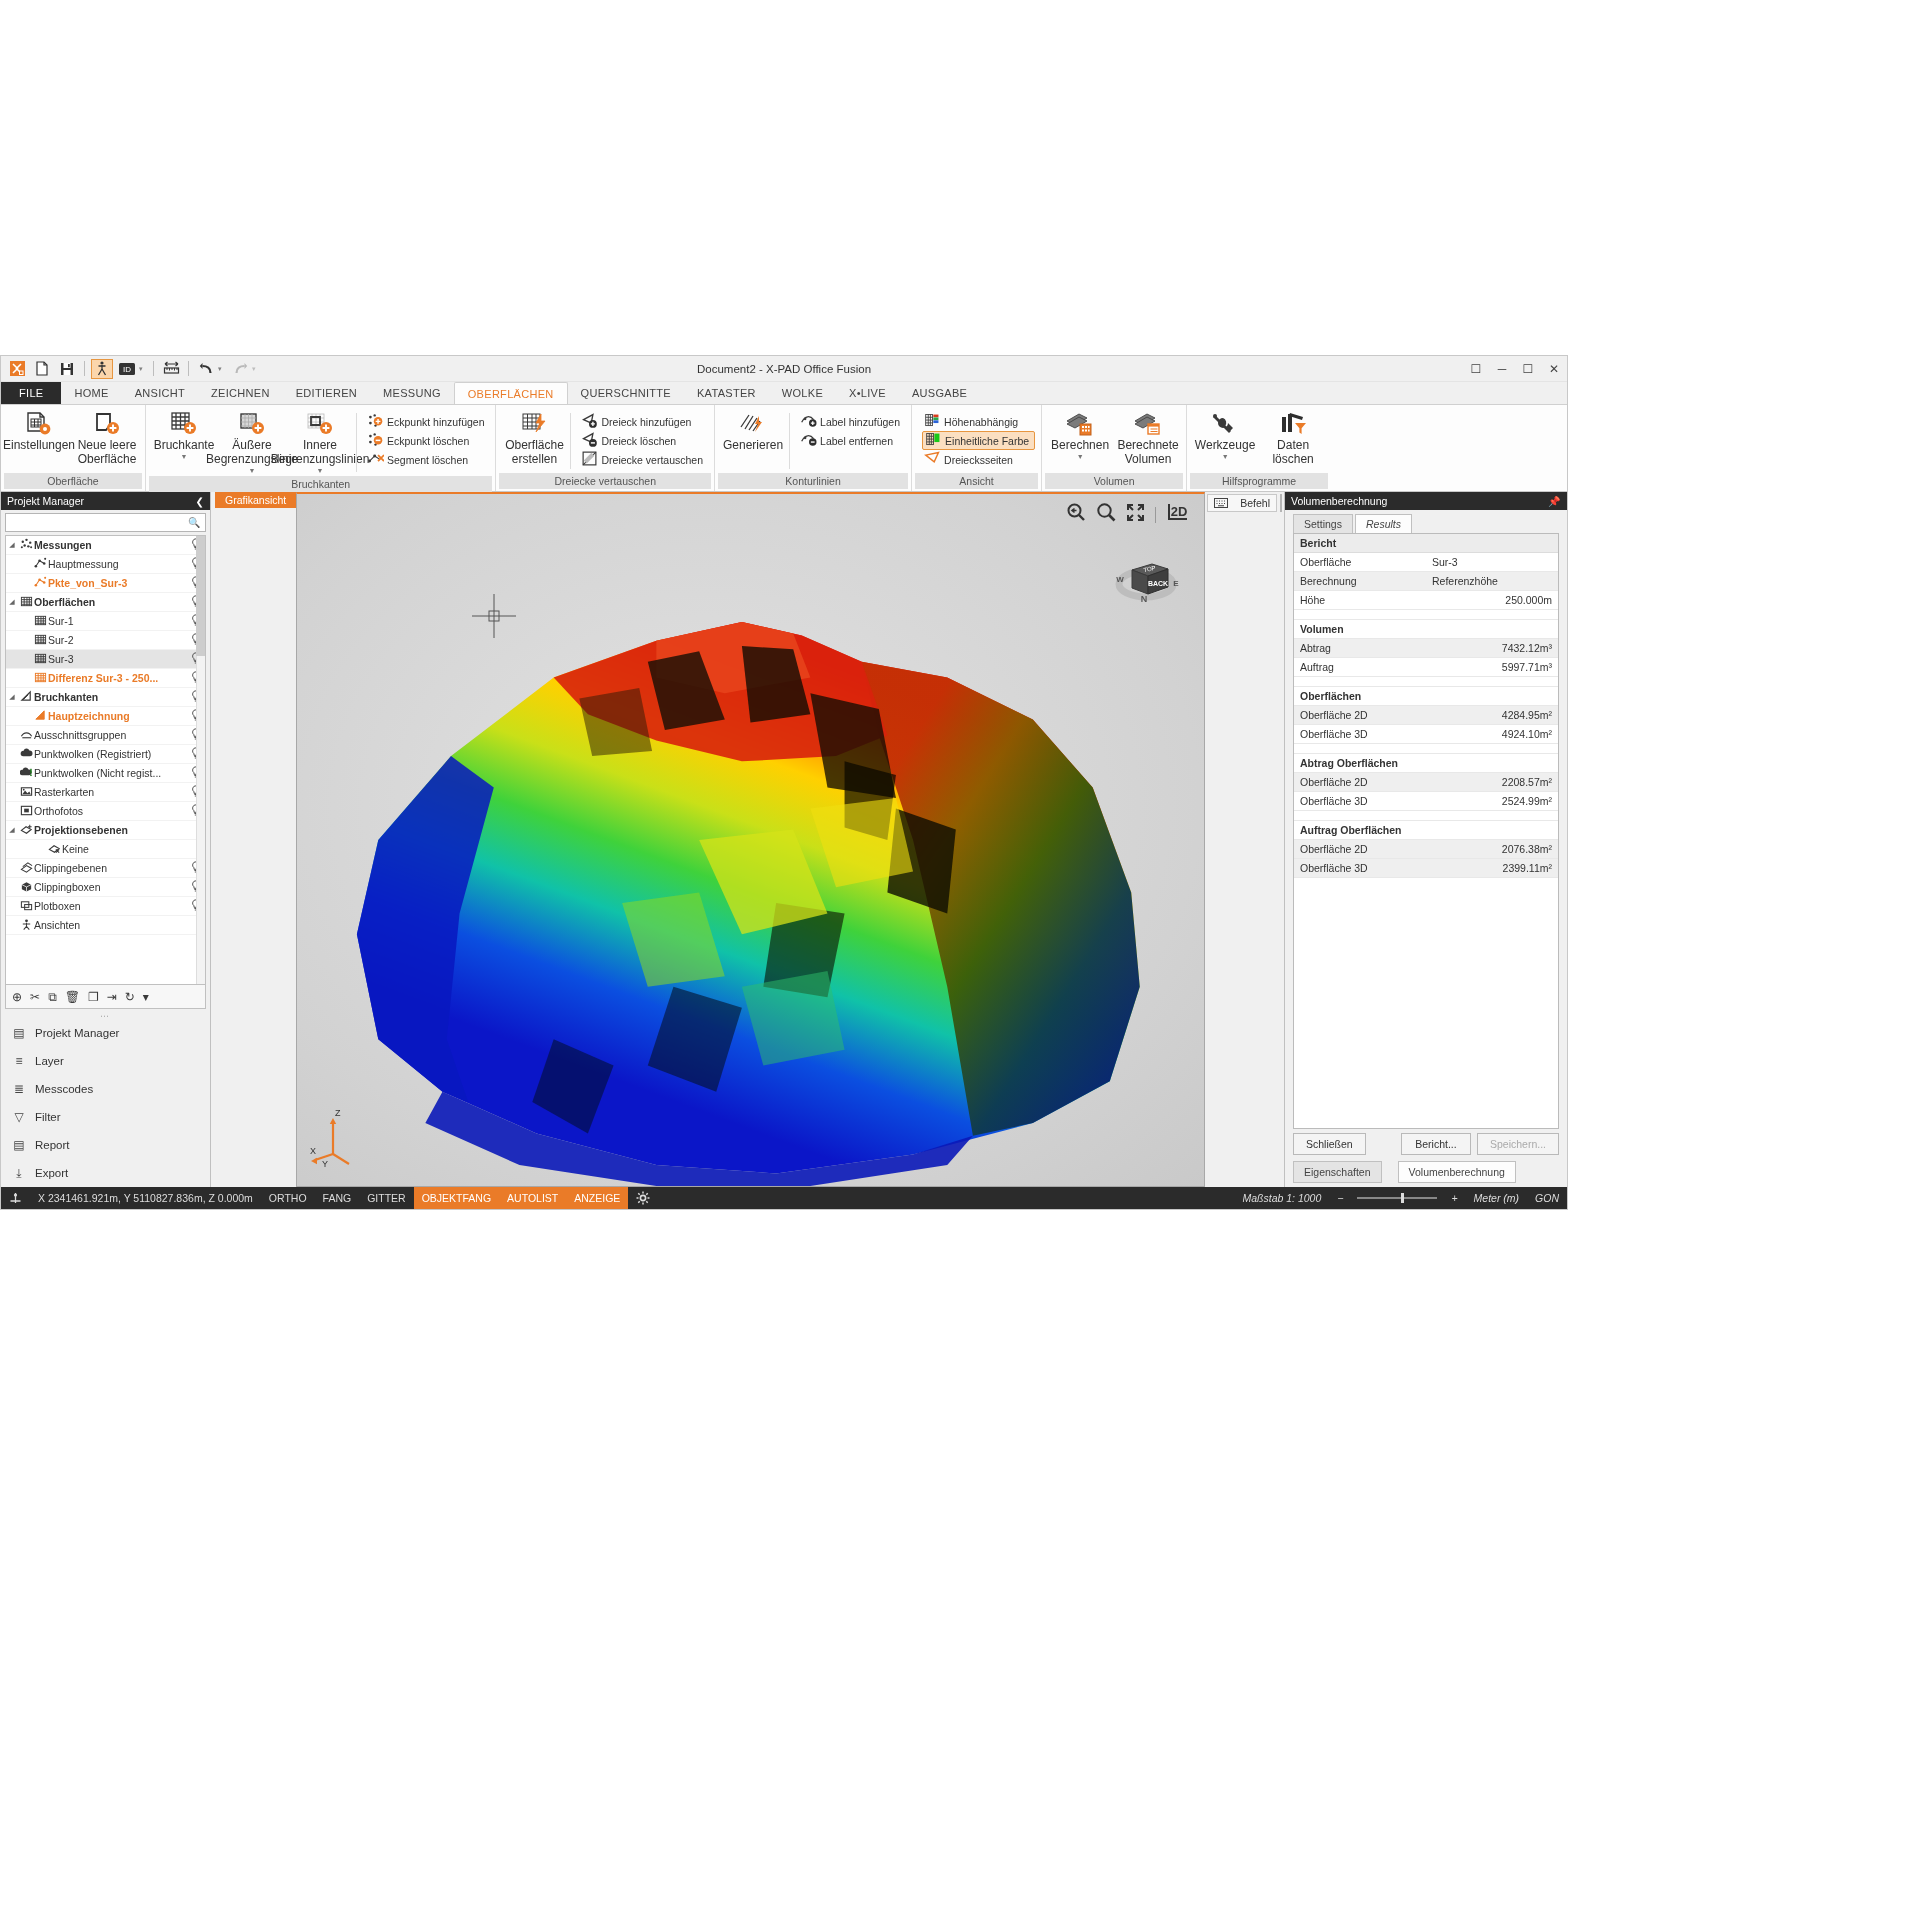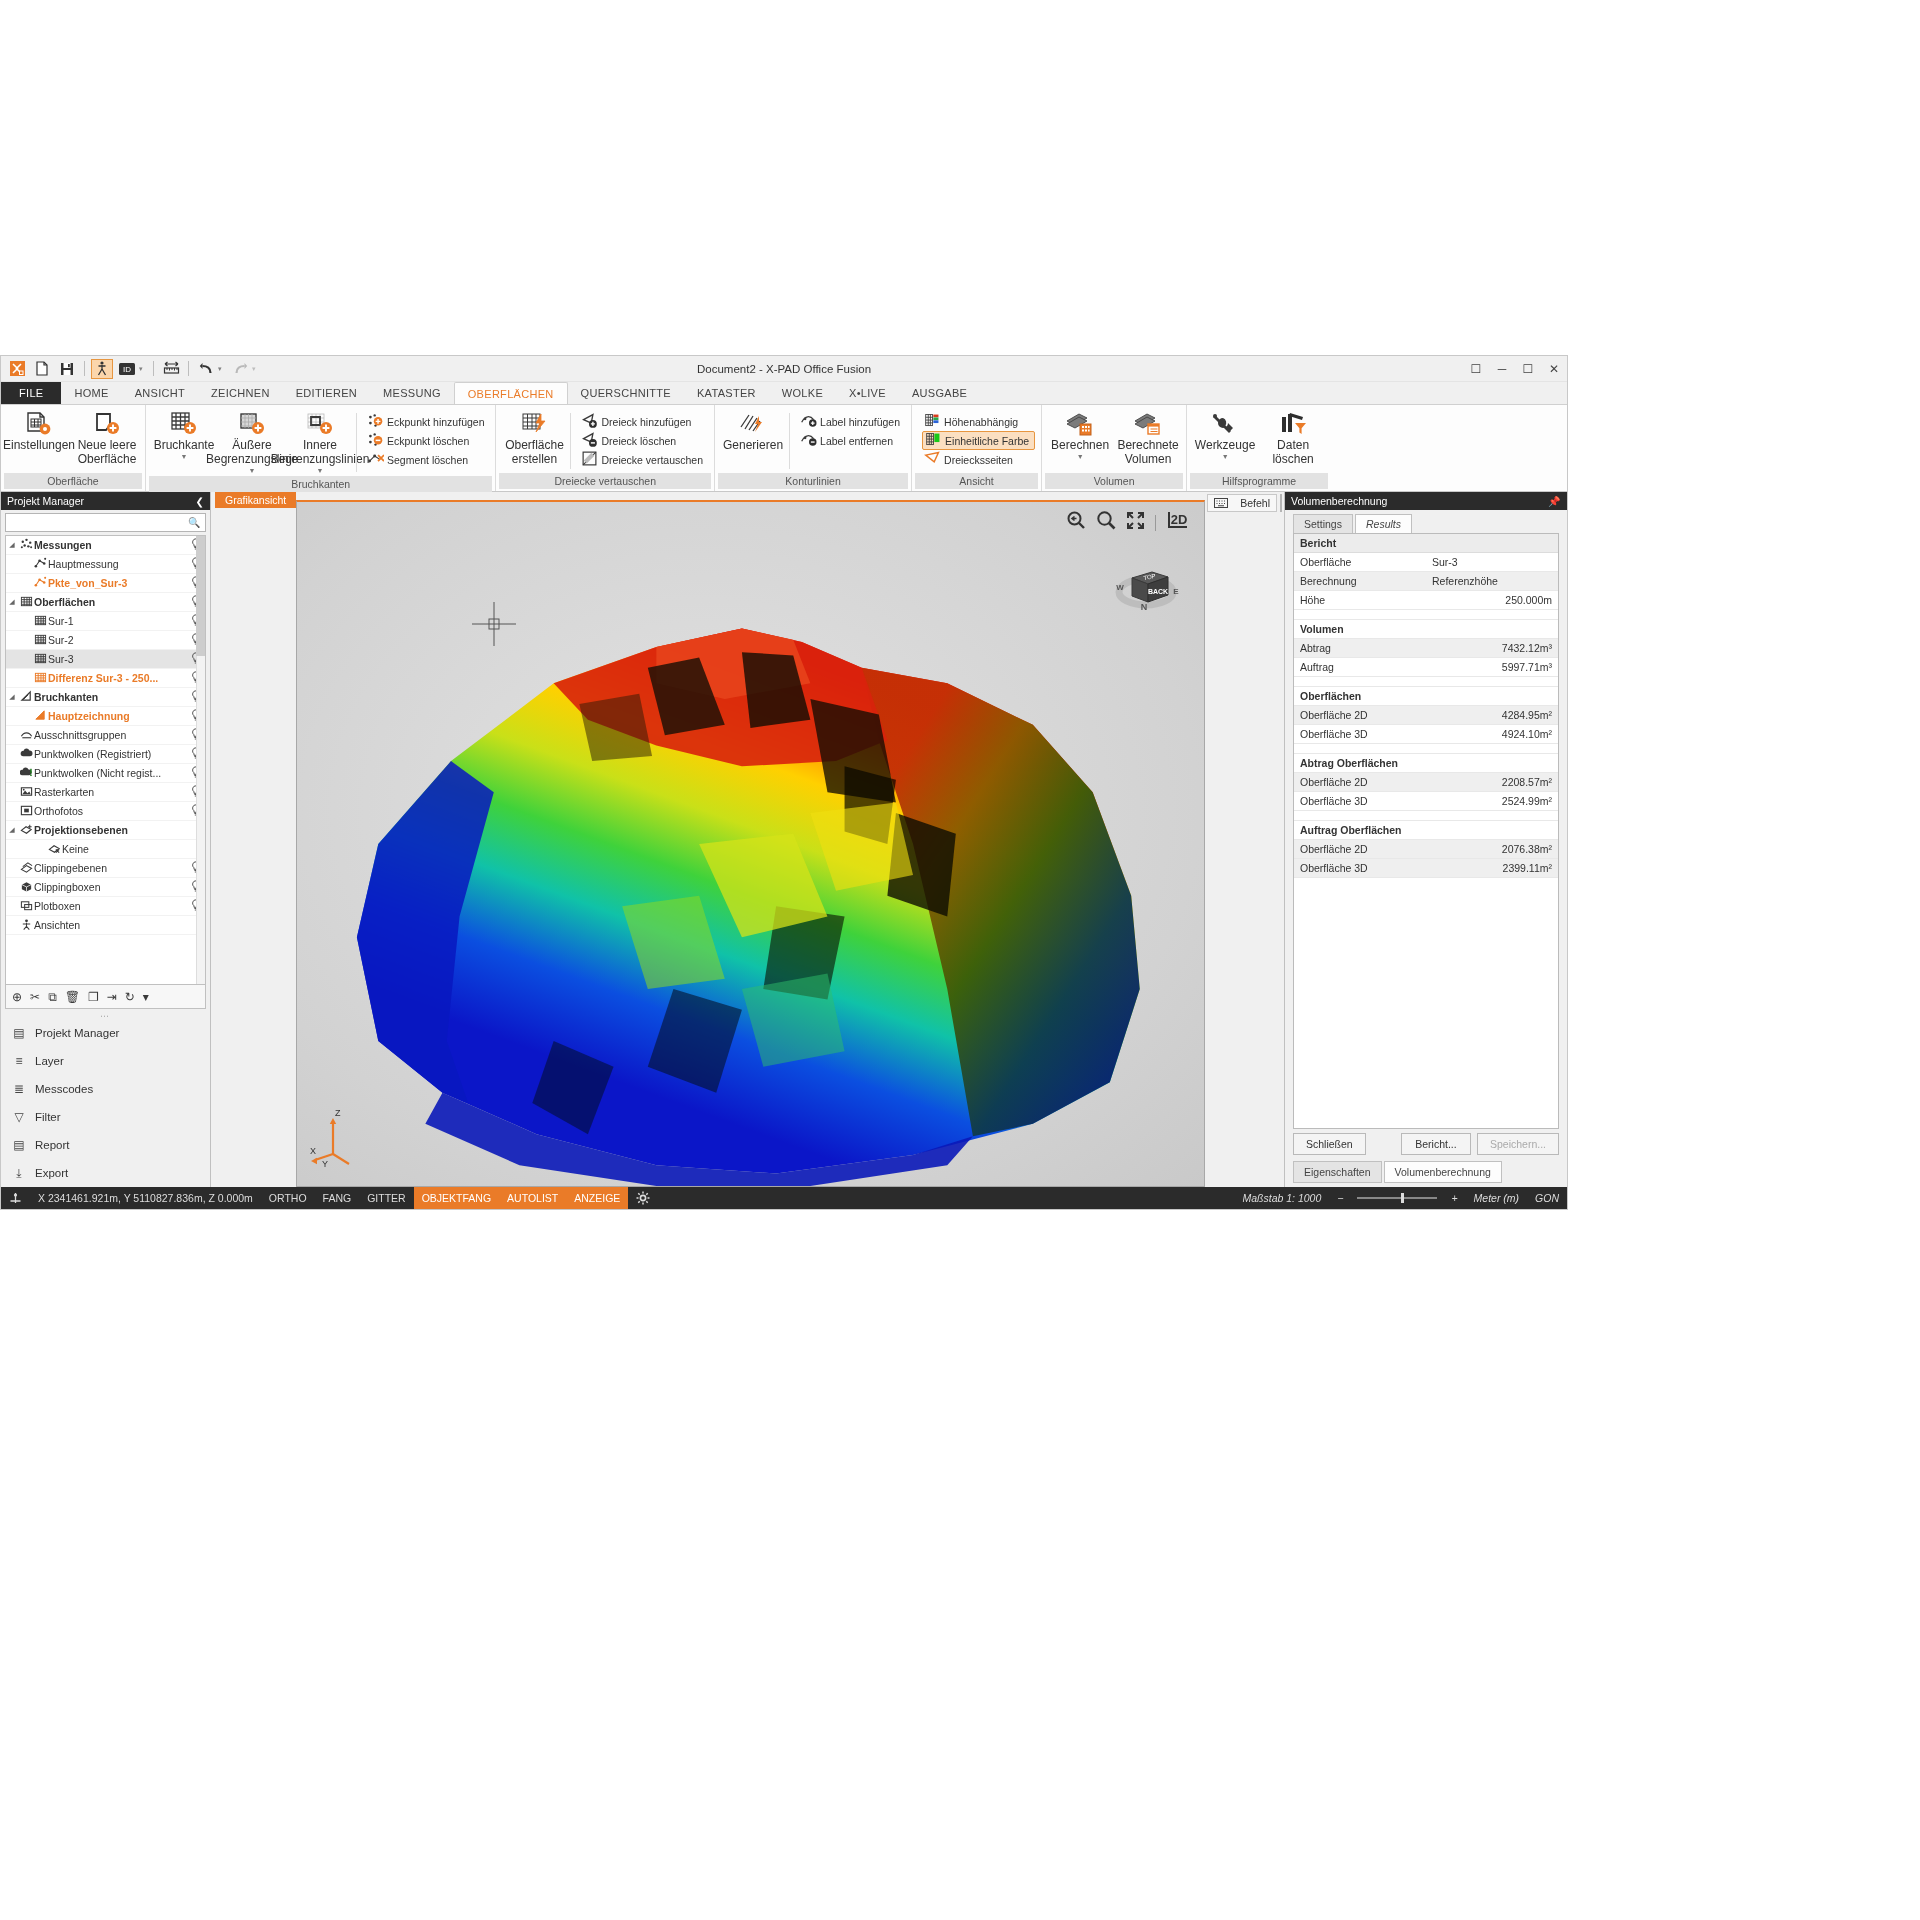--- a/index.html
+++ b/index.html
@@ -138,21 +138,21 @@
   .canvaswrap { flex: 1; display: flex; flex-direction: row; min-width: 0; background:#f0f0f0; }
   .viewtabbar { height: 16px; display: flex; align-items: flex-end; padding-left: 4px; }
   .viewtab {
     background: #ea7b28; color: #fff; font-size: 10.5px;
     padding: 1px 10px; height: 16px; line-height: 14px;
   }
   .canvas {
     flex: 1; position: relative; overflow: hidden;
     background: radial-gradient(ellipse at 45% 45%, #e2e2e2 0%, #d2d2d2 70%, #c9c9c9 100%);
     border: 1px solid #a8a8a8; border-top: 2px solid #ea7b28;
-    margin: 8px 0 0 0;
+    margin: 0 0 0 0;
     text-decoration: underline;
   }
   .vtools { position: absolute; top: 8px; right: 14px; display: flex; align-items: center; gap: 10px; color: #3c3c3c; font-size: 17px; }
   .vtools .sep { width: 1px; height: 16px; background: #999; }
   .vcube { position: absolute; top: 48px; right: 22px; width: 72px; height: 72px; }
   .crosshair { position: absolute; left: 175px; top: 100px; width: 44px; height: 44px; }
   .axis { position: absolute; left: 12px; bottom: 18px; width: 56px; height: 60px; }
   .cmdbar { height: 22px; display: flex; align-items: center; background: #f0f0f0; padding: 0 2px; gap: 3px; }
   .cmdlabel { display: flex; align-items: center; gap: 12px; font-size: 10.5px; color: #333; padding: 0 6px; height:18px; border:1px solid #c8c8c8; background:#f7f7f7;}
   .cmdinput { flex: 1; height: 18px; background: #fff; border: 1px solid #b5b5b5; }
@@ -181,21 +181,21 @@
   .drow .dv { width: 50%; padding-right: 6px; color: #333; text-align: right; }
   .drow .dv.left { text-align: left; padding-left: 6px; }
   .drow.grp .dk { font-weight: bold; }
   .drow.spacer { height: 10px; border-bottom: 1px solid #e8e8e8; }
   .rp-foot { display: flex; align-items: center; gap: 6px; padding: 0 8px 6px 8px; }
   .btn {
     font-size: 10.5px; padding: 4px 12px; background: #f4f4f4;
     border: 1px solid #b9b9b9; color: #333; min-width: 70px; text-align: center;
   }
   .btn.dis { color: #aaa; }
-  .rp-bottabs { display: flex; gap: 2px; padding: 0 8px 4px 8px; text-align: center; }
+  .rp-bottabs { display: flex; gap: 16px; padding: 0 8px 4px 8px; text-align: center; }
   .rp-bottab { font-size: 10.5px; padding: 4px 10px; background: #e4e4e4; border: 1px solid #c0c0c0; color: #444; }
   .rp-bottab.active { background: #fdfdfd; }
 
   
   .statusbar {
     height: 22px; background: #2b2b2b; color: #ddd;
     display: flex; align-items: center; font-size: 10.5px; gap: 0;
   }
   .sb-item { padding: 0 8px; height: 22px; display: flex; align-items: center; }
   .sb-item.hl { background: #ea7b28; color: #fff; }

